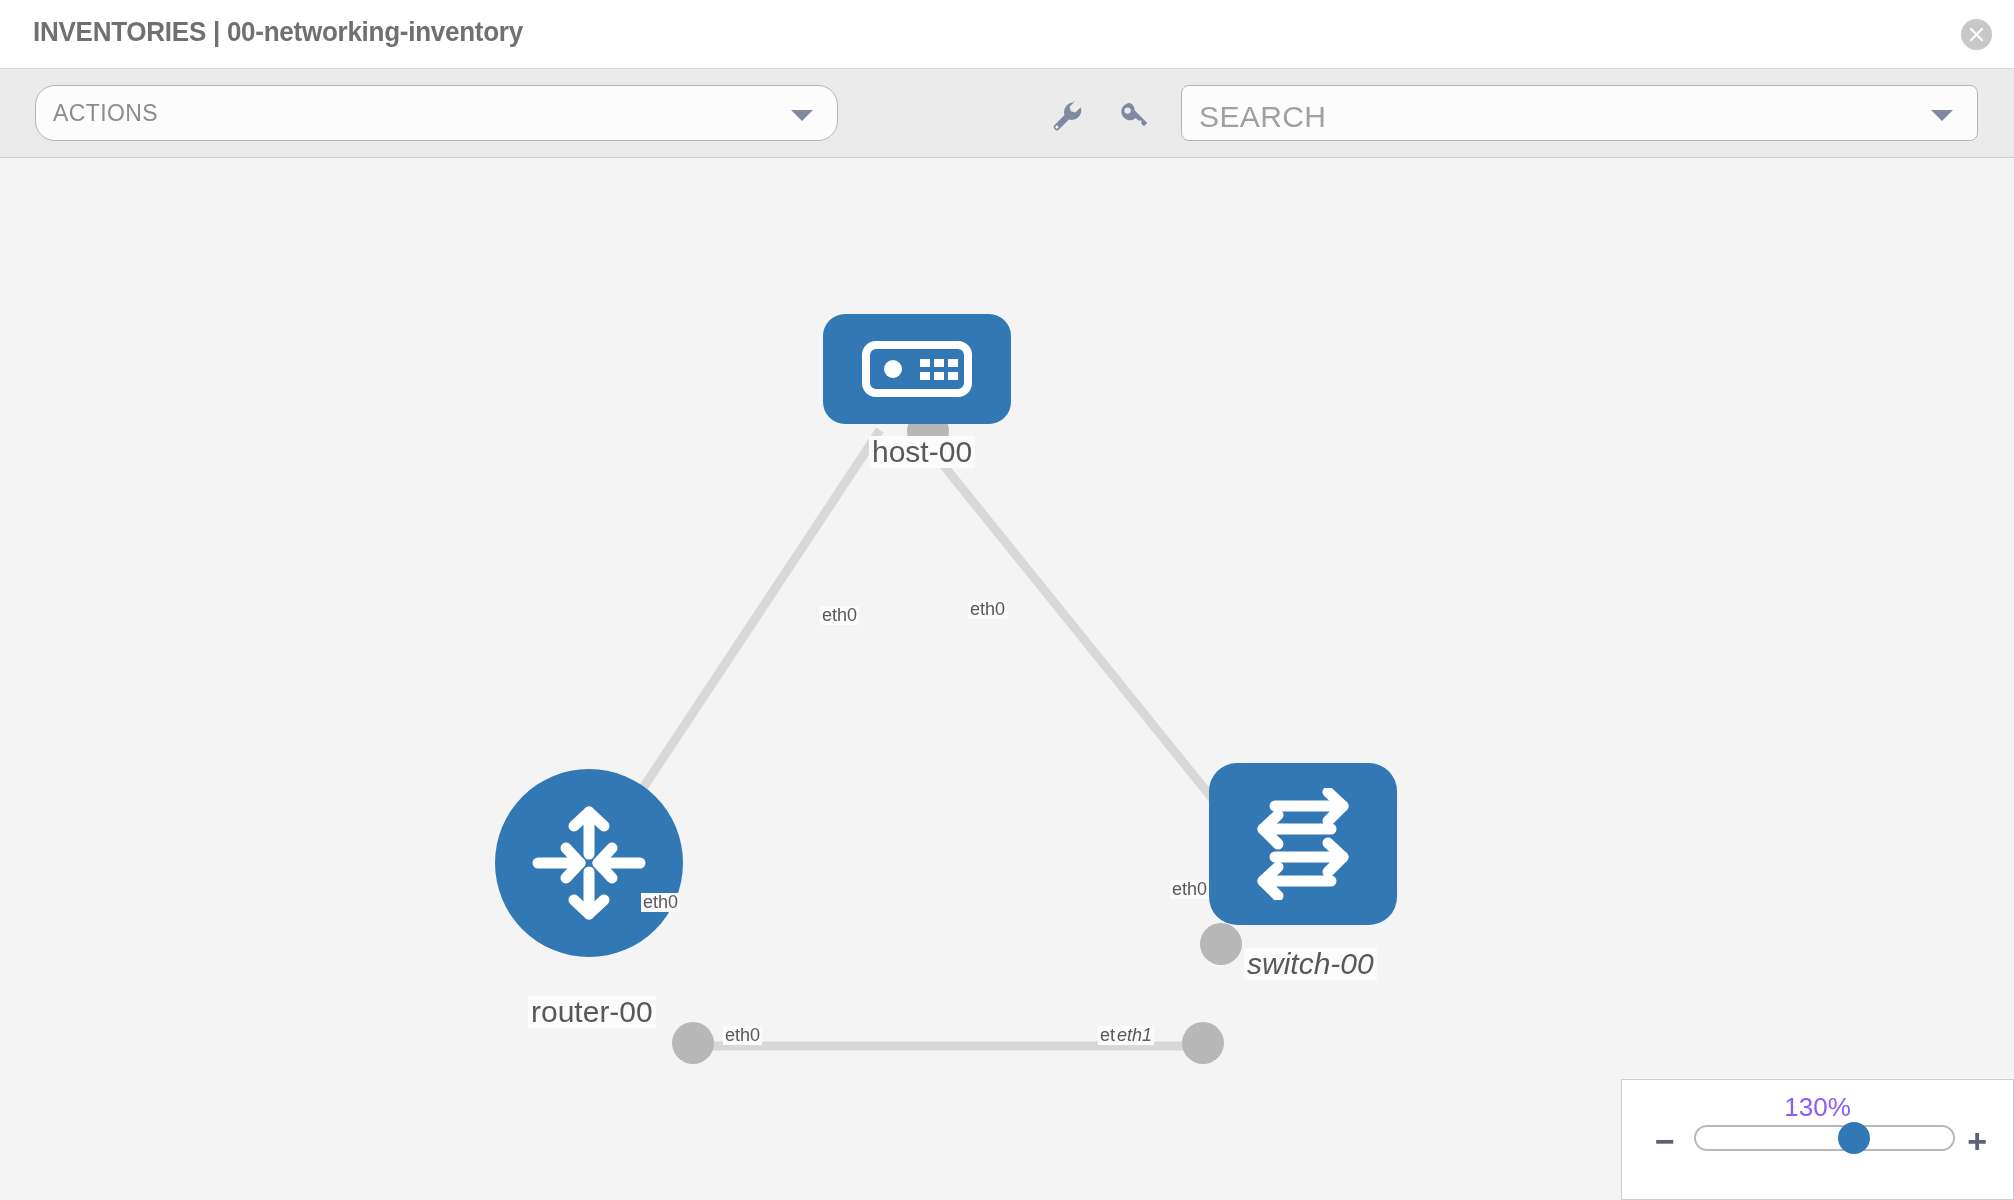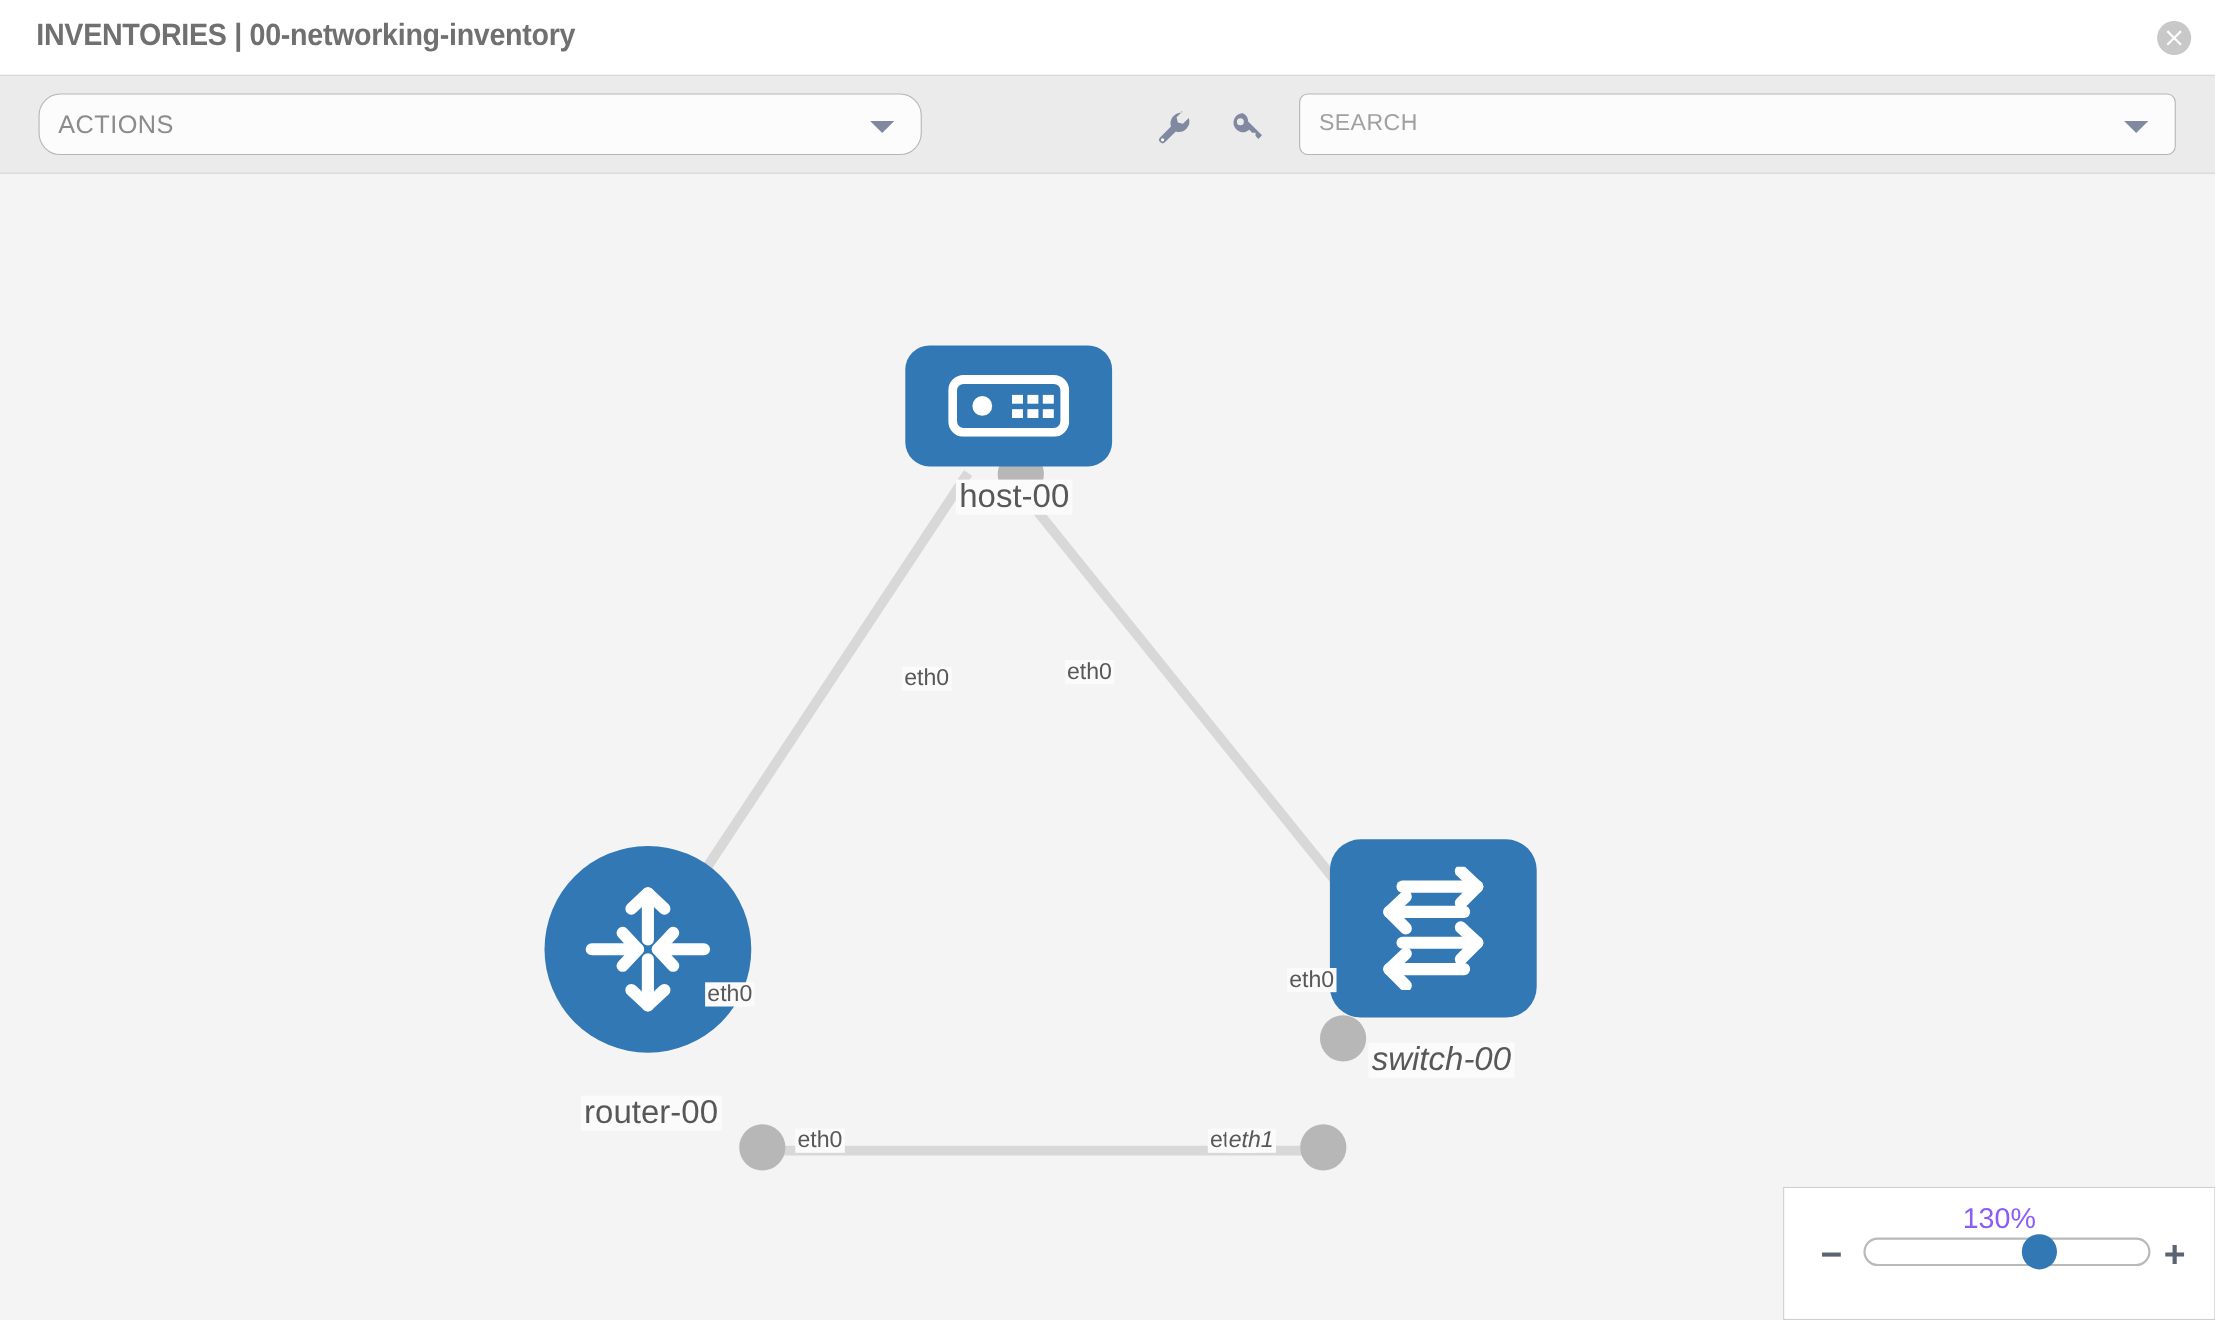--- a/index.html
+++ b/index.html
@@ -113,21 +113,21 @@
     height: 56px;
     background: #fcfcfc;
     border: 1px solid #b5b5b5;
     border-radius: 8px;
     box-sizing: border-box;
   }
   .search-label {
     position: absolute;
     left: 17px;
     top: 14px;
-    font-size: 21px;
+    font-size: 30px;
     color: #a0a0a0;
     letter-spacing: 0.4px;
     white-space: nowrap;
   }
   .search-caret { right: 24px; top: 24px; }
 
   
   .canvas {
     position: absolute;
     left: 0; top: 158px;
@@ -193,21 +193,21 @@
     background: #fbfbfb;
     font-size: 30px;
     padding: 0 3px;
     line-height: 1.05;
   }
   .edge-label {
     position: absolute;
     white-space: nowrap;
     color: #585858;
     background: #fbfbfb;
-    font-size: 21px;
+    font-size: 18px;
     padding: 0 2px;
     line-height: 1.05;
   }
 
   
   .zoom-widget {
     position: absolute;
     left: 1621px;
     top: 1079px;
     width: 393px;

